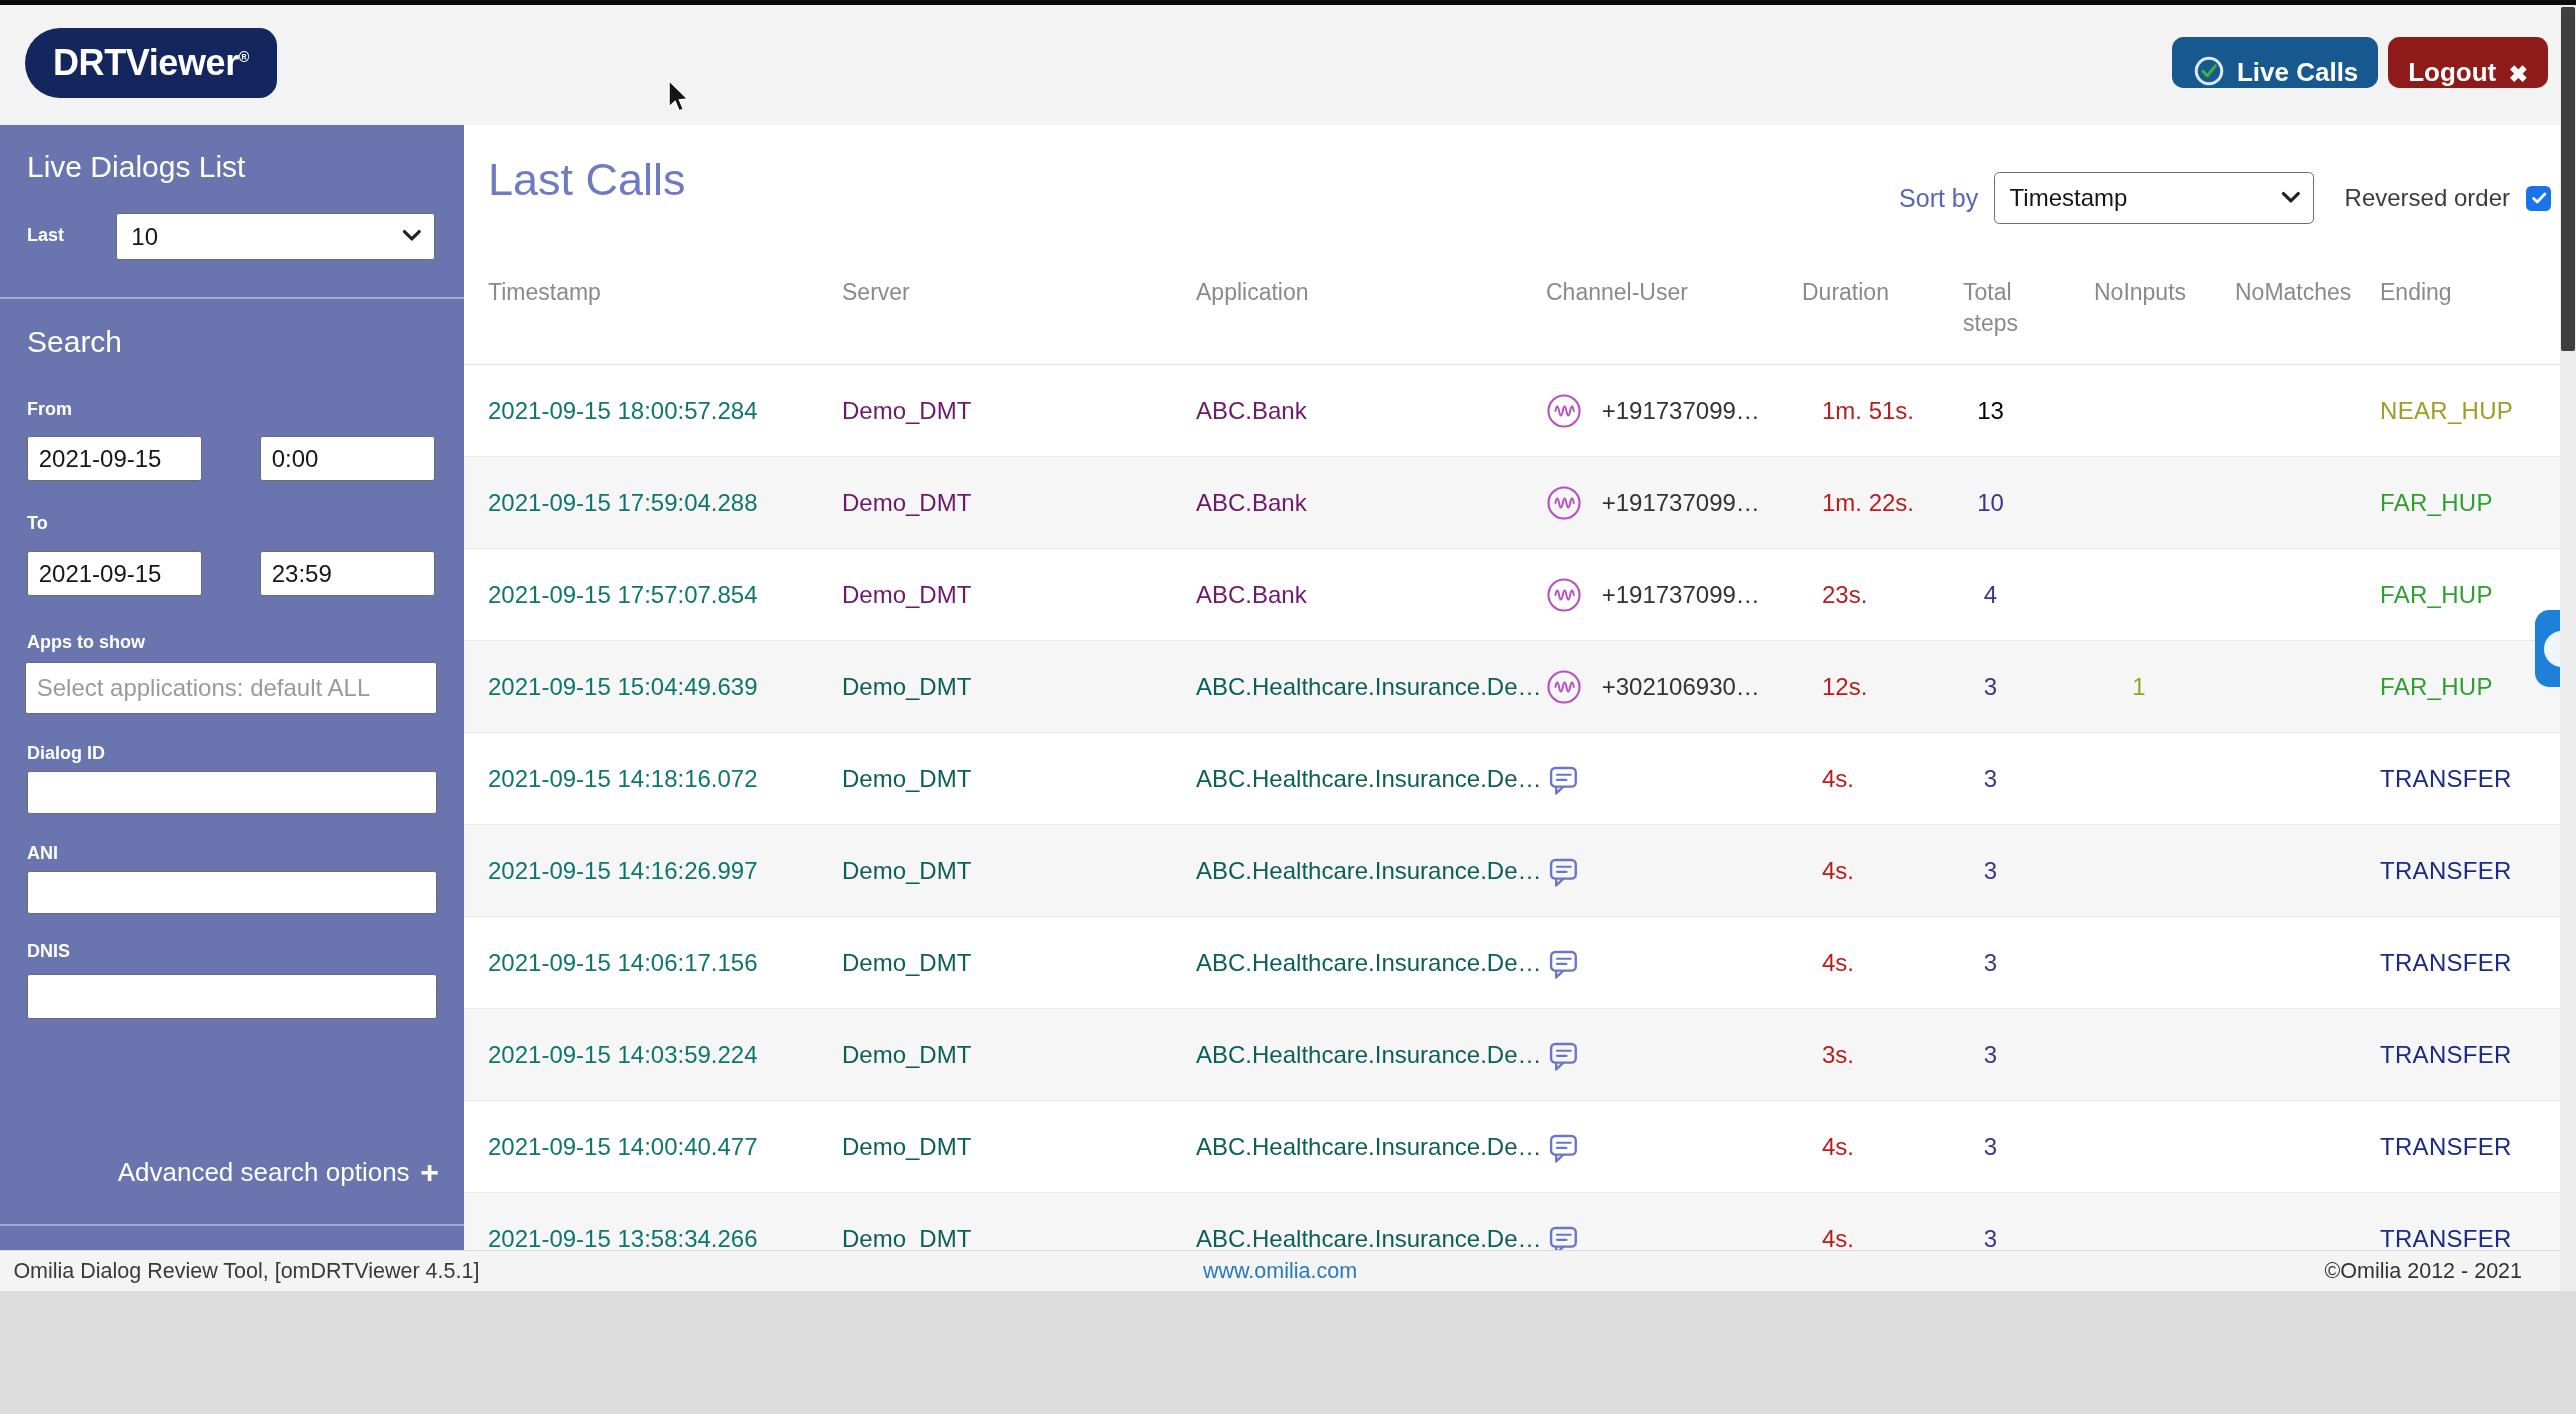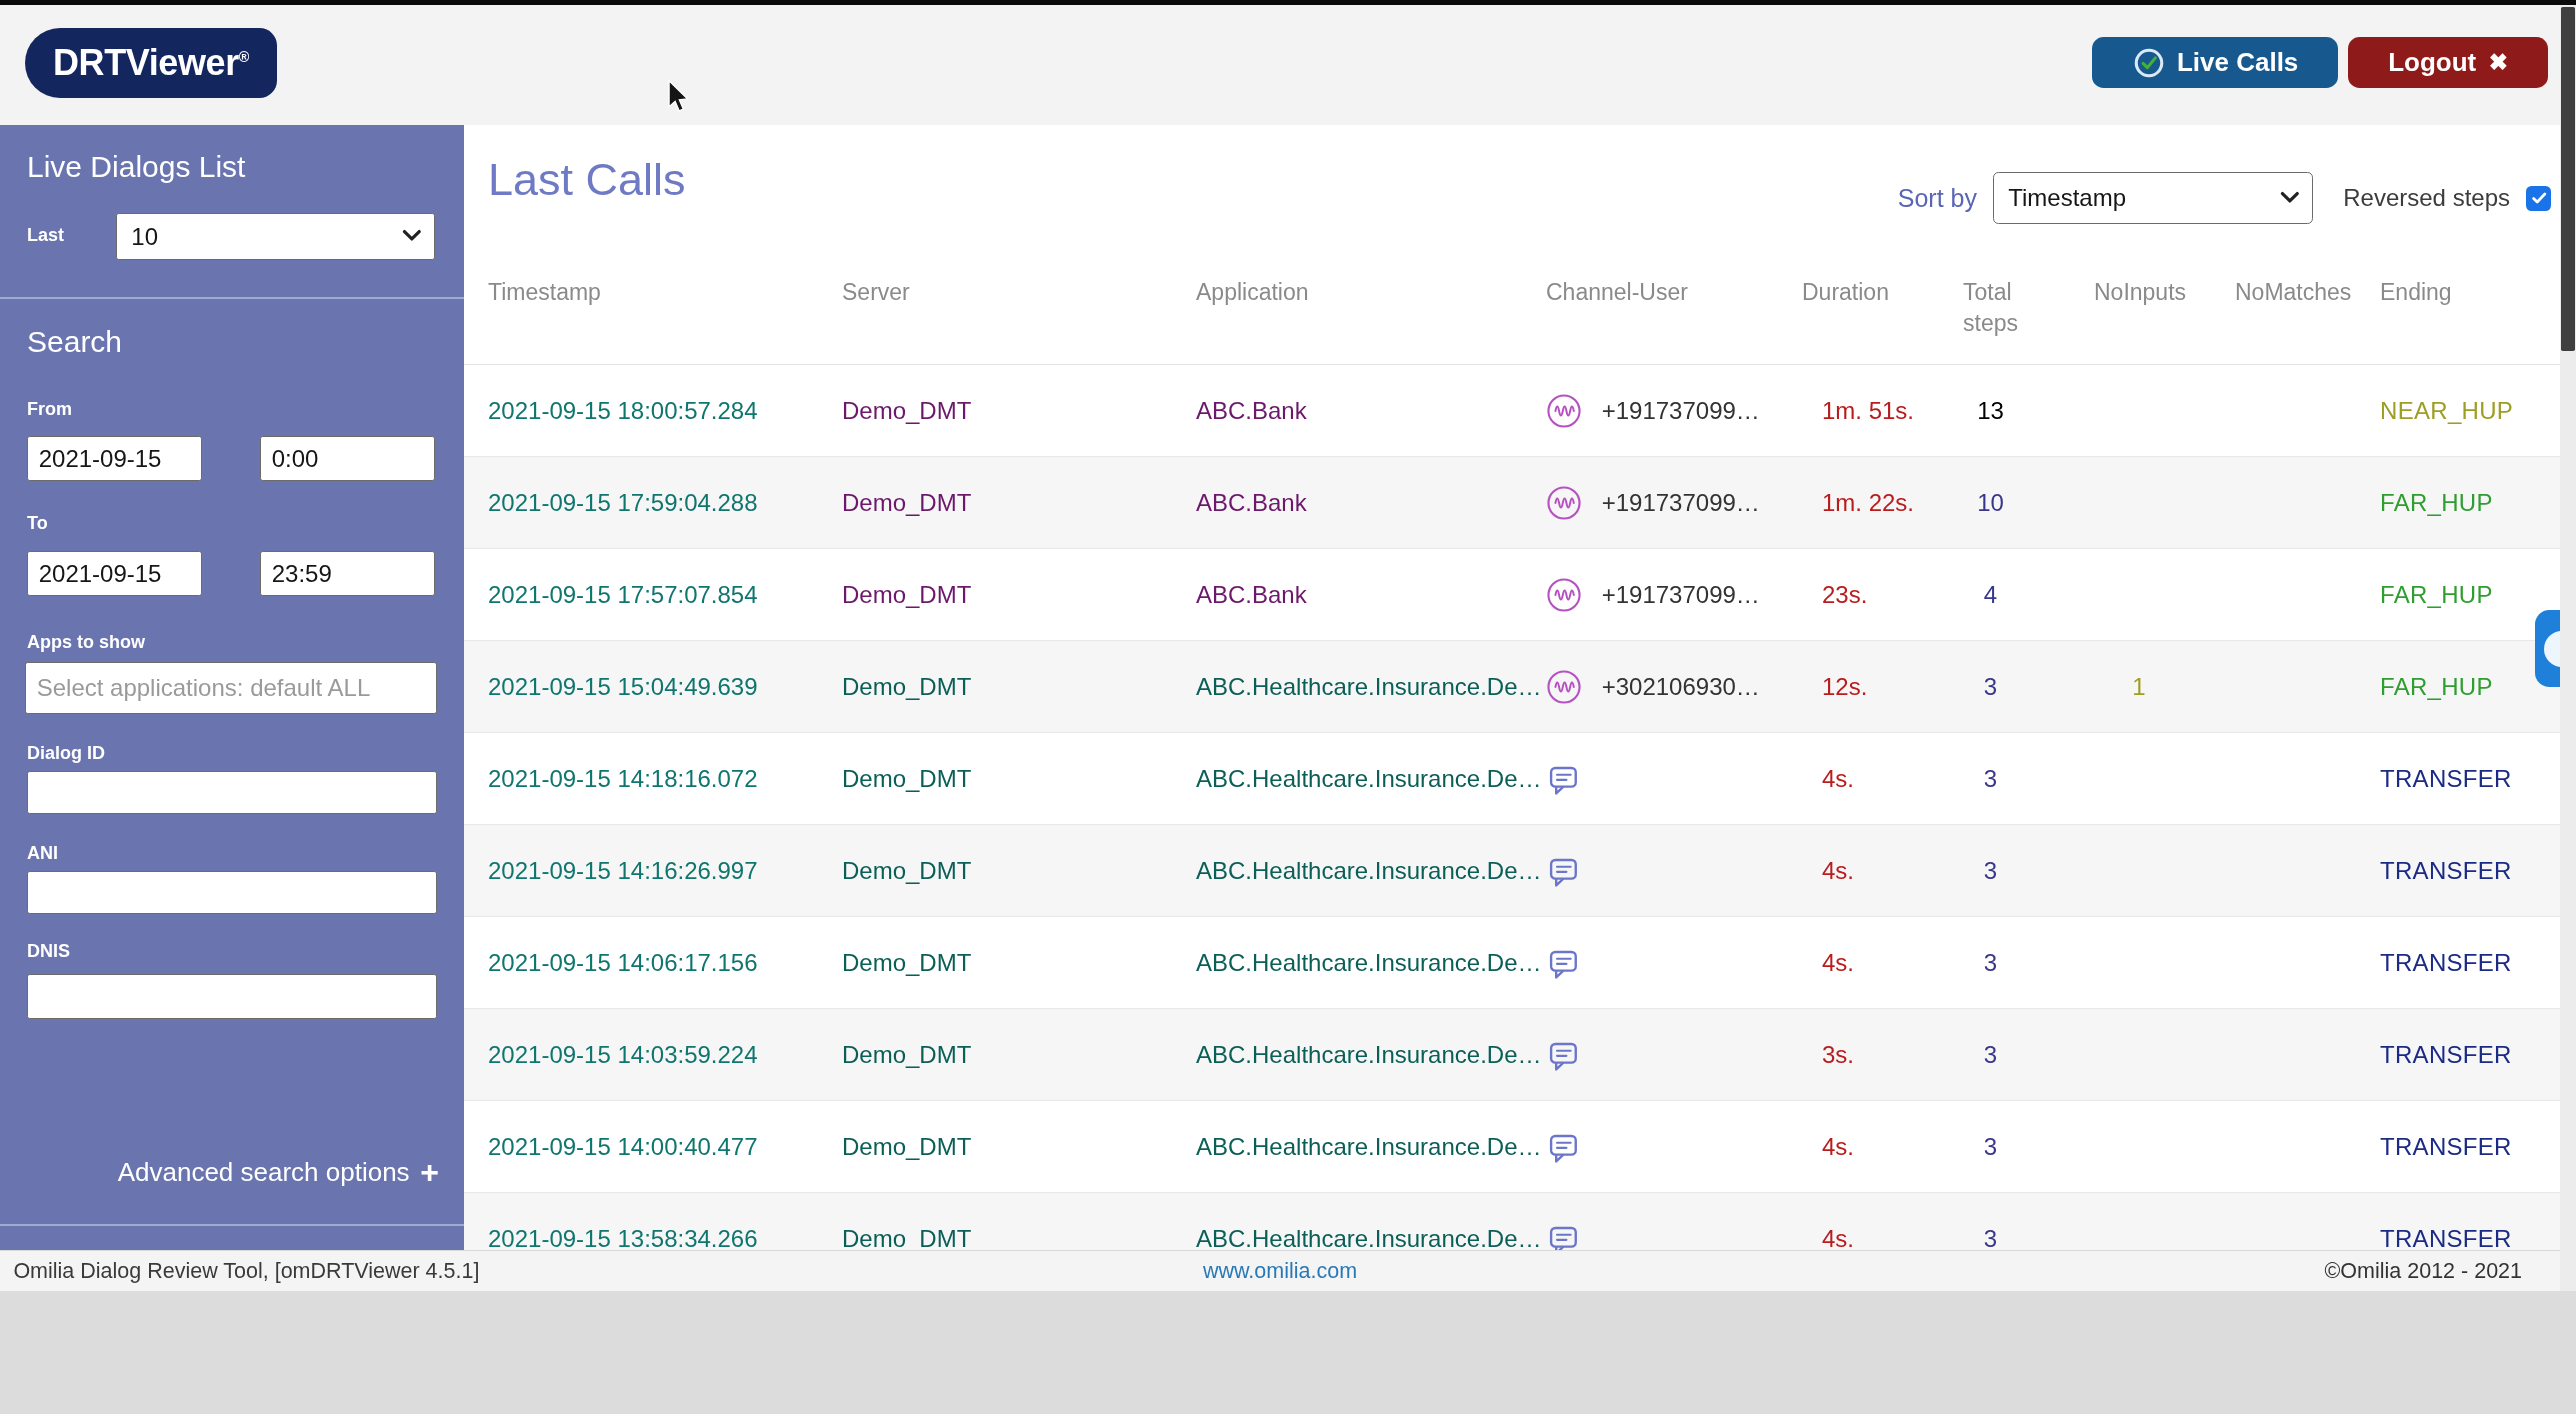--- a/index.html
+++ b/index.html
@@ -7,22 +7,22 @@
   .page{position:relative;width:2576px;height:1291px;background:#fff;overflow:hidden;}
 
   
   .top-strip{position:absolute;left:0;top:0;width:100%;height:5.4px;background:#0b0b0b;}
   .app-header{position:absolute;left:0;top:5.4px;width:100%;height:120px;background:#f3f3f4;}
   .logo{position:absolute;left:25px;top:23px;width:252px;height:70px;background:#14265e;
         border-radius:36px 18px 18px 36px;display:flex;align-items:center;justify-content:center;}
   .logo span{color:#fff;font-size:36px;font-weight:bold;letter-spacing:-0.4px;}
   .logo sup{font-size:14.3px;}
   .hdr-buttons{position:absolute;right:28px;top:32px;display:flex;gap:9.8px;}
-  .btn{height:51px;border-radius:11.6px;display:flex;align-items:center;justify-content:center;
-       color:#fff;font-size:26px;font-weight:bold;padding:0 40px;cursor:pointer;}
+  .btn{height:51px;border-radius:11.6px;display:flex;align-items:flex-end;justify-content:center;
+       color:#fff;font-size:26px;font-weight:bold;padding:0 20px;cursor:pointer;}
   .btn-live{background:#17598f;gap:10.7px;}
   .btn-logout{background:#8e1b19;gap:12.5px;}
   .x-icon{font-size:23px;}
 
   
   .sidebar{position:absolute;left:0;top:125px;width:464px;height:1249px;background:#6a75b0;color:#fff;}
   .sb-abs{position:absolute;}
   .sb-h{font-size:30px;font-weight:400;color:#fff;}
   .sb-label{font-size:18px;font-weight:bold;color:#fff;}
   .sb-divider{position:absolute;left:0;width:100%;height:1.8px;background:rgba(255,255,255,.38);}
@@ -166,21 +166,21 @@
     <div class="sort-controls">
       <span class="sort-label">Sort by</span>
       <div class="fselect sort-select">
         <span class="val">Timestamp</span>
         <span>
           <svg width="19.7" height="12.5" viewBox="0 0 16 10">
               <path d="M2 2 l6 6 6-6" stroke="#222" stroke-width="2.6" fill="none" stroke-linecap="round" stroke-linejoin="round"></path>
             </svg>
         </span>
       </div>
-      <span class="rev-label">Reversed steps</span>
+      <span class="rev-label">Reversed order</span>
       <span class="checkbox">
         <svg width="18" height="18" viewBox="0 0 20 20">
           <path d="M4 10.5 l4 4 L16.5 5.5" fill="none" stroke="#fff" stroke-width="3" stroke-linecap="round" stroke-linejoin="round"></path>
         </svg>
       </span>
     </div>
 
     <div class="table">
       <div class="thead">
         <div>Timestamp</div>

